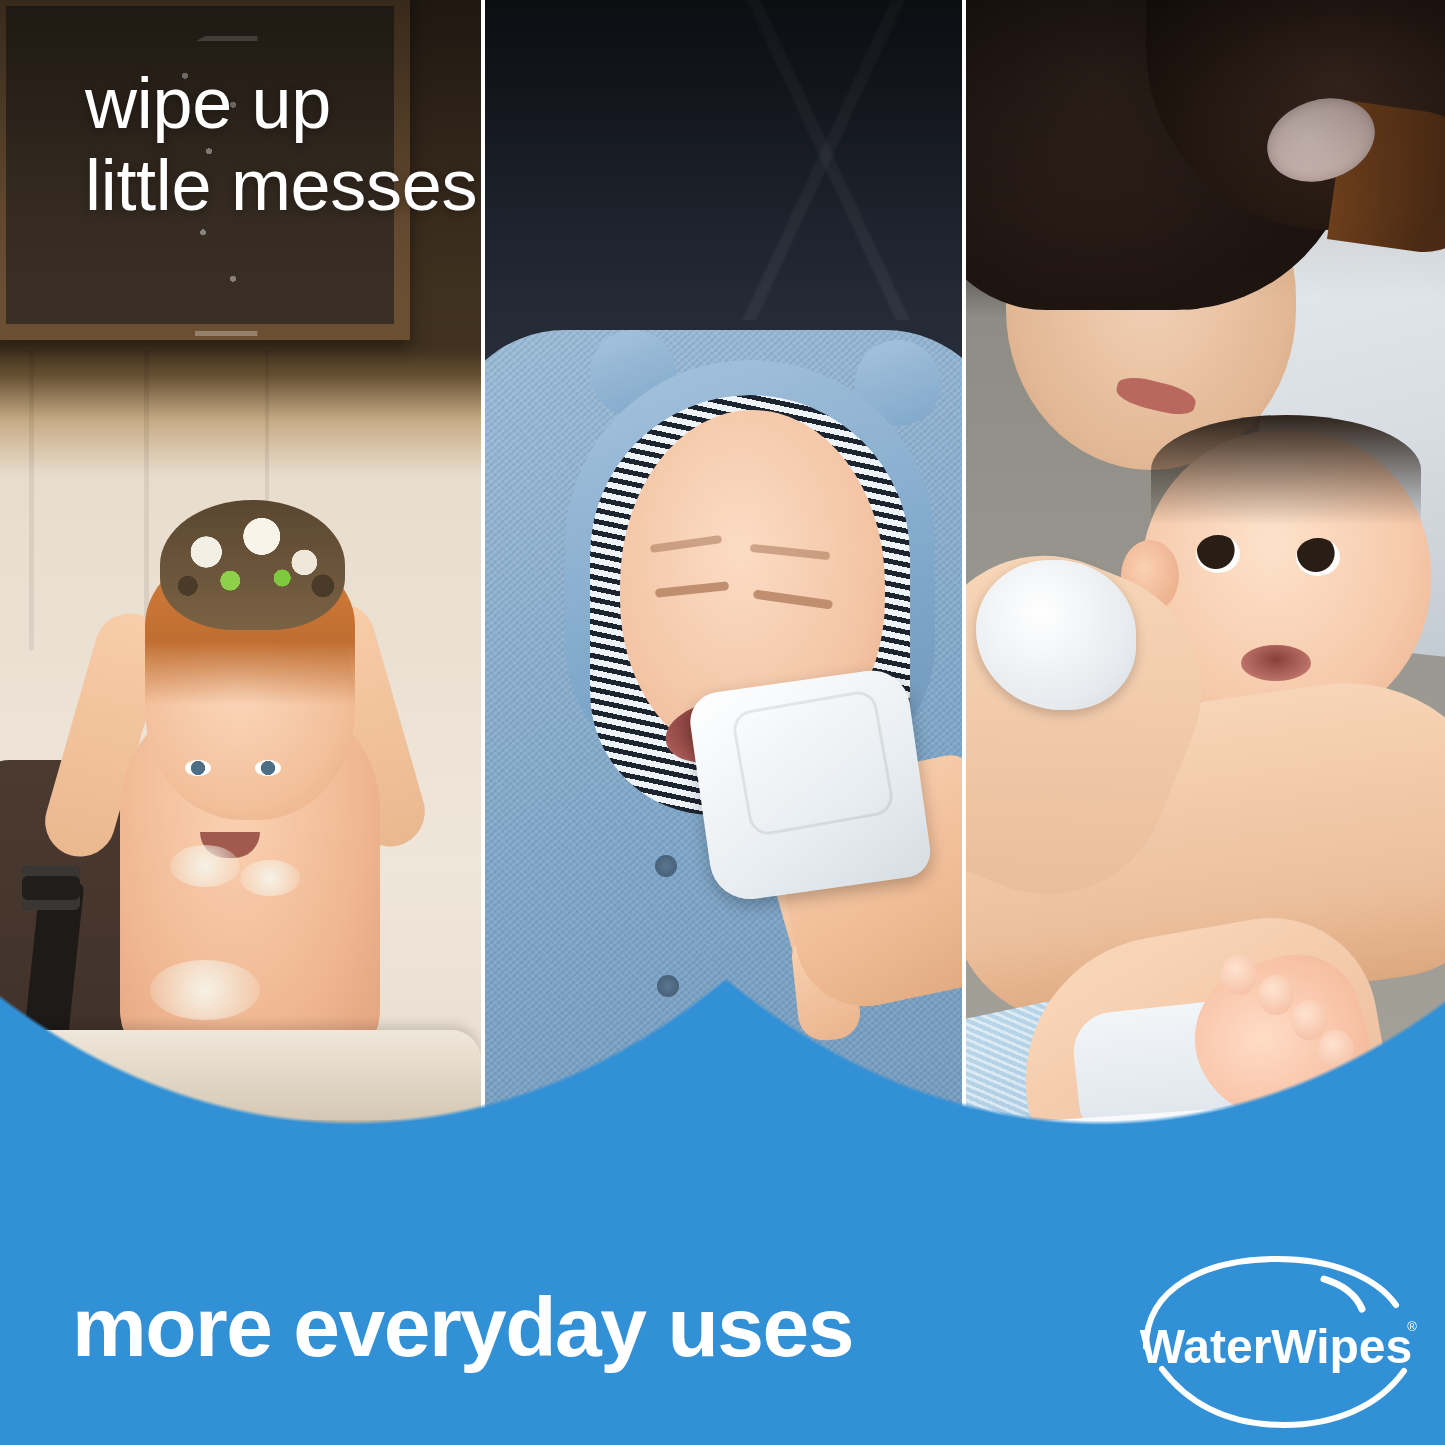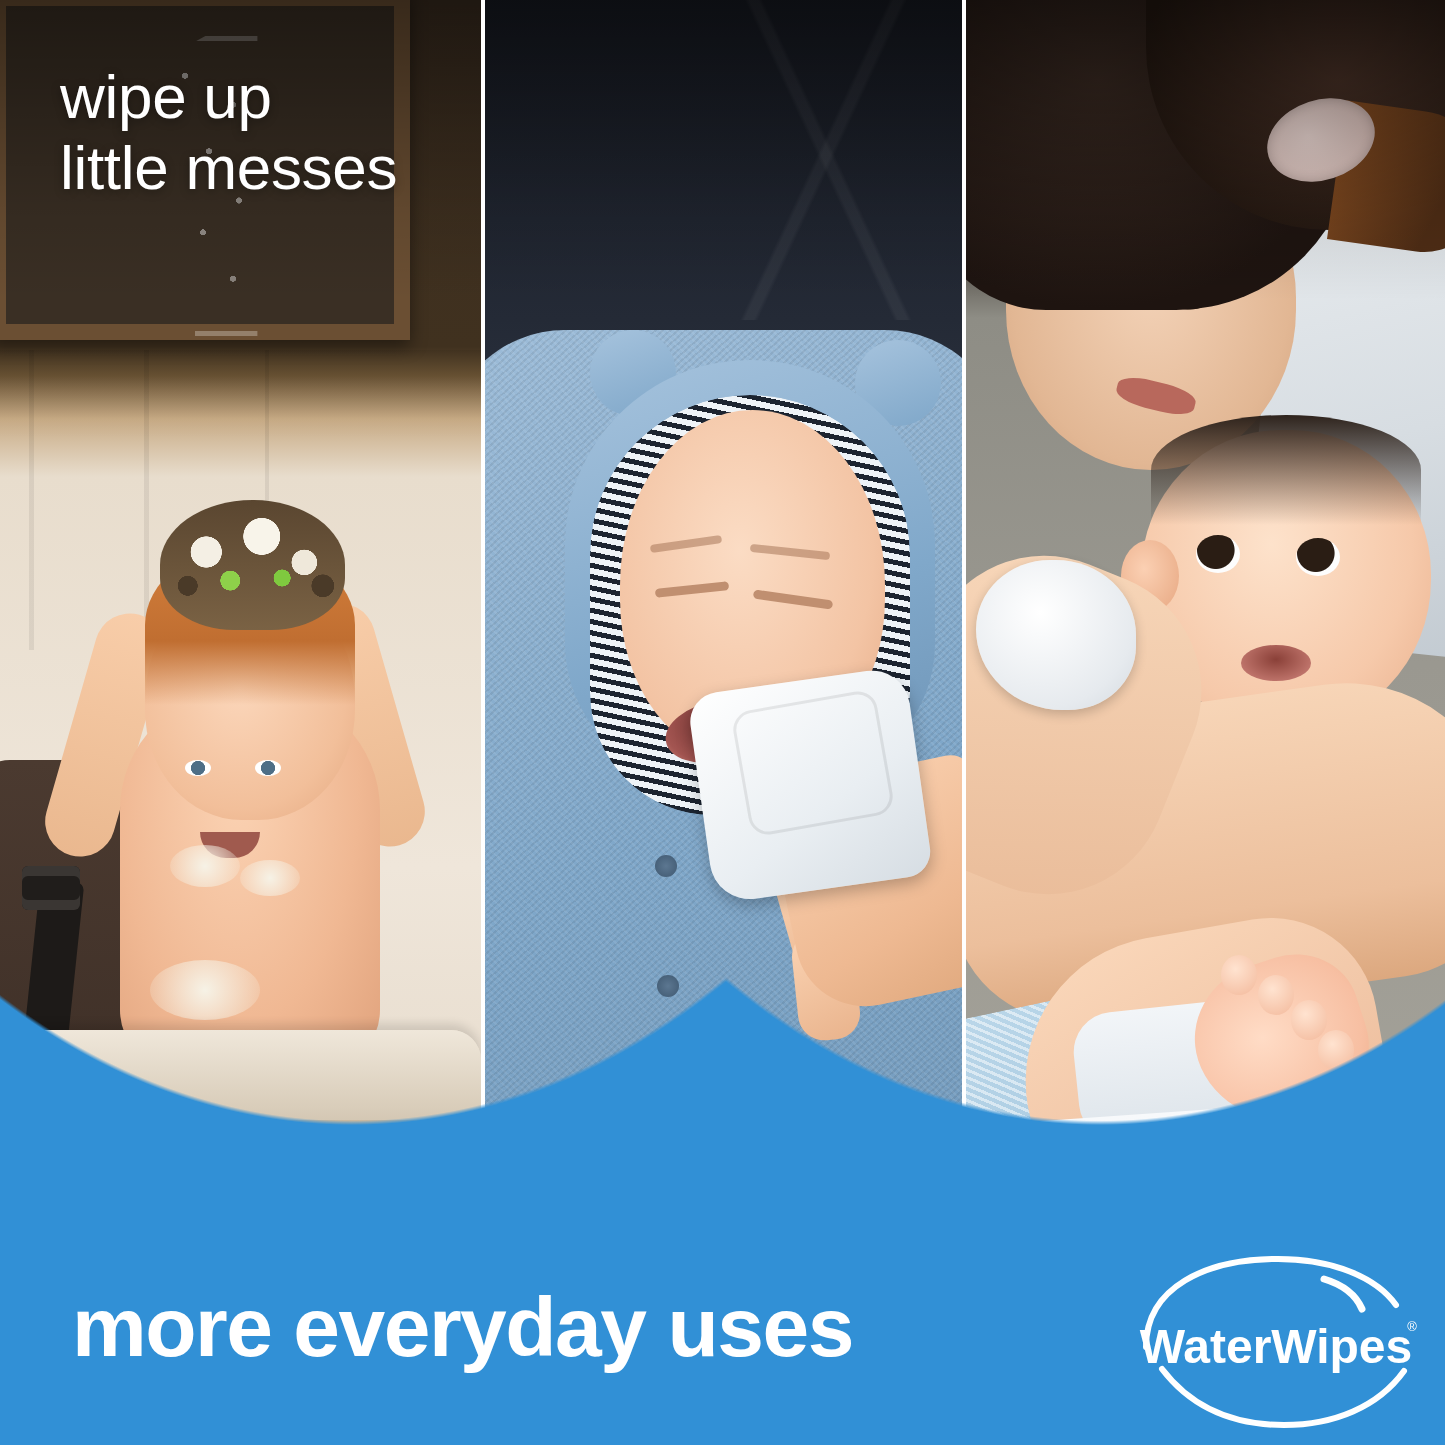--- a/index.html
+++ b/index.html
@@ -322,26 +322,27 @@
   .topshade{
     position:absolute;left:0;top:0;width:100%;height:300px;
     background:linear-gradient(180deg,rgba(0,0,0,.48),rgba(0,0,0,.10) 70%,transparent);
     pointer-events:none;
   }
 
   
   .caption{
     position:absolute;
     color:#ffffff;
-    font-size:62px;
+    font-size:72px;
     line-height:1.14;
     font-weight:400;
     letter-spacing:-.3px;
     white-space:pre-line;
     text-shadow:0 2px 10px rgba(0,0,0,.35);
+    margin-left:25px;
   }
   #cap1{left:60px;top:62px;}
 
   
   #brandbar{
     position:absolute;left:0;bottom:0;width:1445px;height:200px;
   }
   #headline{
     position:absolute;left:72px;top:40px;
     color:#ffffff;font-size:84px;font-weight:700;letter-spacing:-1.5px;

